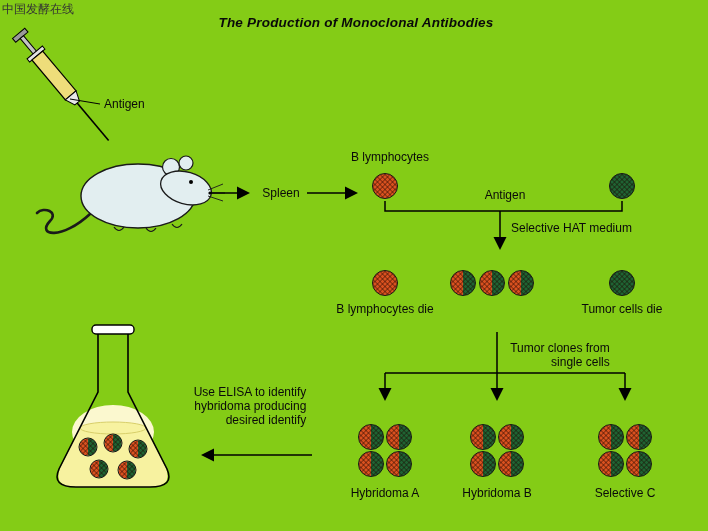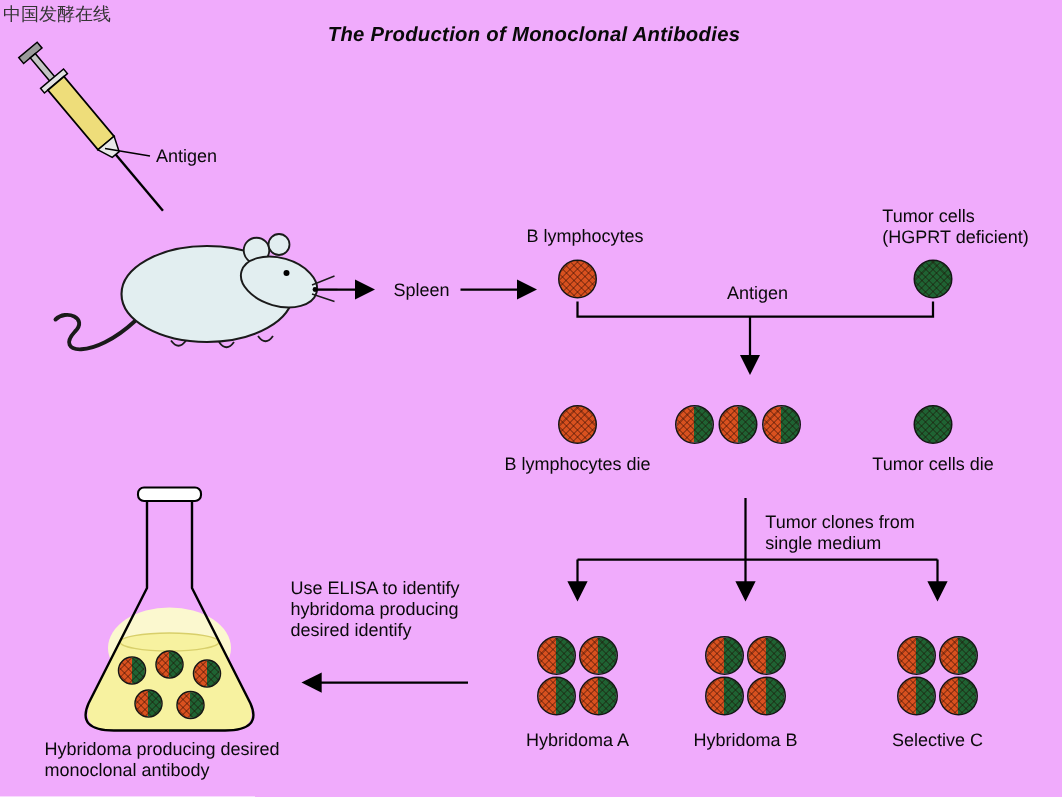--- a/index.html
+++ b/index.html
@@ -1,21 +1,21 @@
 <!DOCTYPE html>
 <html style="--b-cell: #d9511f; --tumor-cell: #1f6333; --flask-liquid: #f7f2a0; --flask-liquid-light: #fbf8cf; --mouse-body: #e2eef0; --syringe-barrel: #eedd7a; --line: #000000;"><head>
 <meta charset="utf-8">
 <style>
   *{margin:0;padding:0;box-sizing:border-box}
   html,body{background:#fff}
   body{font-family:"Liberation Sans",sans-serif;color:#111}
-  .canvas{position:relative;width:708px;height:531px;background:#f0abfc;overflow:hidden}
+  .canvas{position:relative;width:708px;height:531px;background:#84cc16;overflow:hidden}
   .art{position:absolute;left:0;top:0;width:708px;height:531px}
   .label{position:absolute;font-size:12px;line-height:14px;color:#0a0a0a;white-space:nowrap}
-  .centered{transform:translateX(-50%);text-align:left}
+  .centered{transform:translateX(-50%);text-align:right}
   .title{font-size:13.5px;font-weight:bold;font-style:italic;letter-spacing:.2px}
   .watermark{font-size:12px;color:#333}
   
   .cell{position:absolute;width:26px;height:26px;border:1.5px solid #151515;border-radius:50%;
         transform:translate(-50%,-50%);overflow:hidden}
   .cell::after{content:"";position:absolute;inset:0;border-radius:50%;
         background:repeating-linear-gradient(45deg,rgba(30,5,0,.30) 0 1px,transparent 1px 3.5px),
                    repeating-linear-gradient(-45deg,rgba(30,5,0,.30) 0 1px,transparent 1px 3.5px)}
   .cell.b{background:var(--b-cell,#d9511f)}
   .cell.t{background:var(--tumor-cell,#1f6333)}
@@ -90,33 +90,32 @@
       <line x1="625" y1="373" x2="625" y2="399" marker-end="url(#ah)"></line>
       <line x1="312" y1="455" x2="203" y2="455" marker-end="url(#ah)"></line>
     </g>
   </svg>
 
   <div class="label watermark" style="left:2px;top:2px">中国发酵在线</div>
   <div class="label title centered" style="left:356px;top:16px">The Production of Monoclonal Antibodies</div>
   <div class="label" style="left:104px;top:97px">Antigen</div>
   <div class="label centered" style="left:281px;top:186px">Spleen</div>
   <div class="label centered" style="left:390px;top:150px">B lymphocytes</div>
-  <div class="label centered" style="left:637px;top:137px"><span>Tumor cells</span><br><span>(HGPRT deficient)</span></div>
   <div class="label centered" style="left:505px;top:188px">Antigen</div>
+  <div class="label" style="left:511px;top:221px">Selective HAT medium</div>
 
   <div class="label centered" style="left:385px;top:302px">B lymphocytes die</div>
   <div class="label centered" style="left:622px;top:302px">Tumor cells die</div>
-  <div class="label centered" style="left:560px;top:341px"><span>Tumor clones from</span><br><span>single medium</span></div>
+  <div class="label centered" style="left:560px;top:341px"><span>Tumor clones from</span><br><span>single cells</span></div>
 
   <div class="label centered" style="left:250px;top:385px"><span>Use ELISA to identify</span><br><span>hybridoma producing</span><br><span>desired identify</span></div>
 
   <div class="label centered" style="left:385px;top:486px">Hybridoma A</div>
   <div class="label centered" style="left:497px;top:486px">Hybridoma B</div>
   <div class="label centered" style="left:625px;top:486px">Selective C</div>
-  <div class="label centered" style="left:108px;top:492px"><span>Hybridoma producing desired</span><br><span>monoclonal antibody</span></div>
 
   <div class="cell b" style="left:385px;top:186px"></div>
   <div class="cell t" style="left:622px;top:186px"></div>
 
   <div class="cell b" style="left:385px;top:283px"></div>
   <div class="cell h" style="left:463px;top:283px"></div>
   <div class="cell h" style="left:492px;top:283px"></div>
   <div class="cell h" style="left:521px;top:283px"></div>
   <div class="cell t" style="left:622px;top:283px"></div>
 

